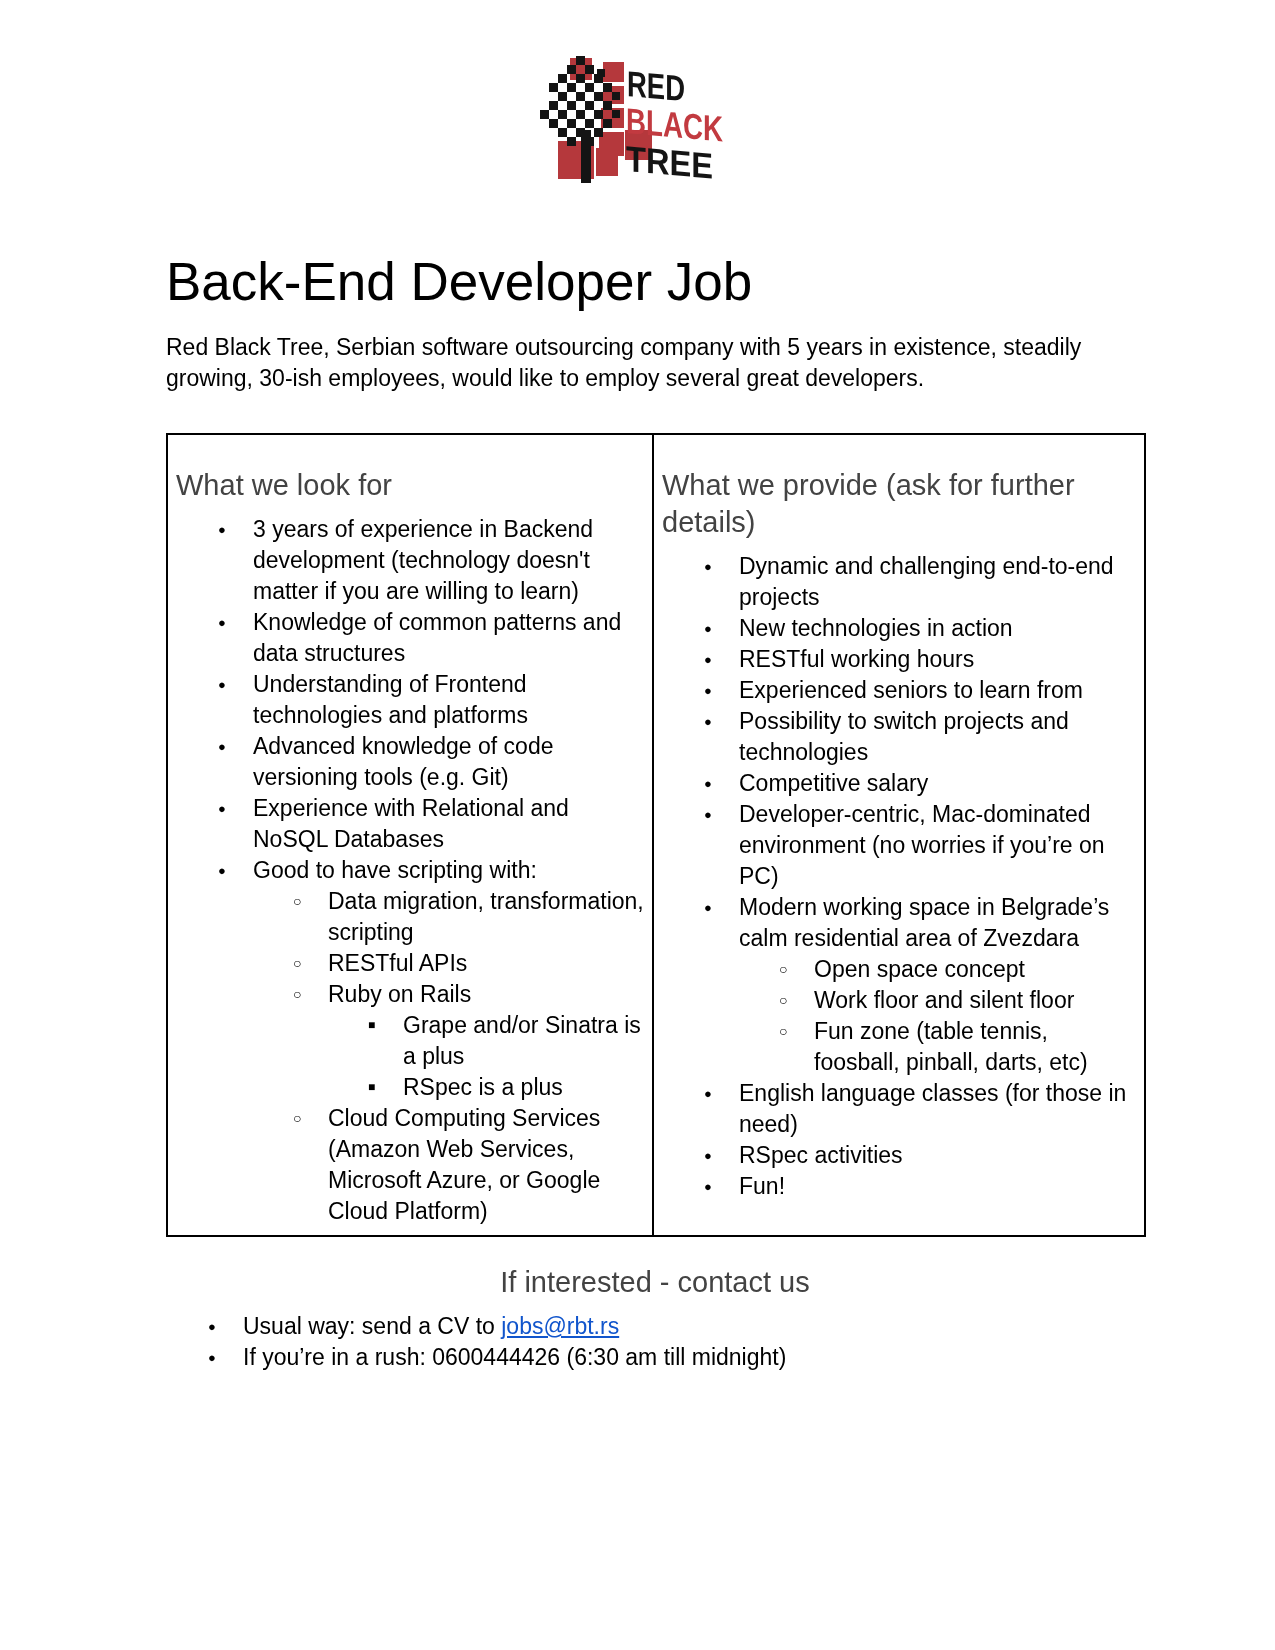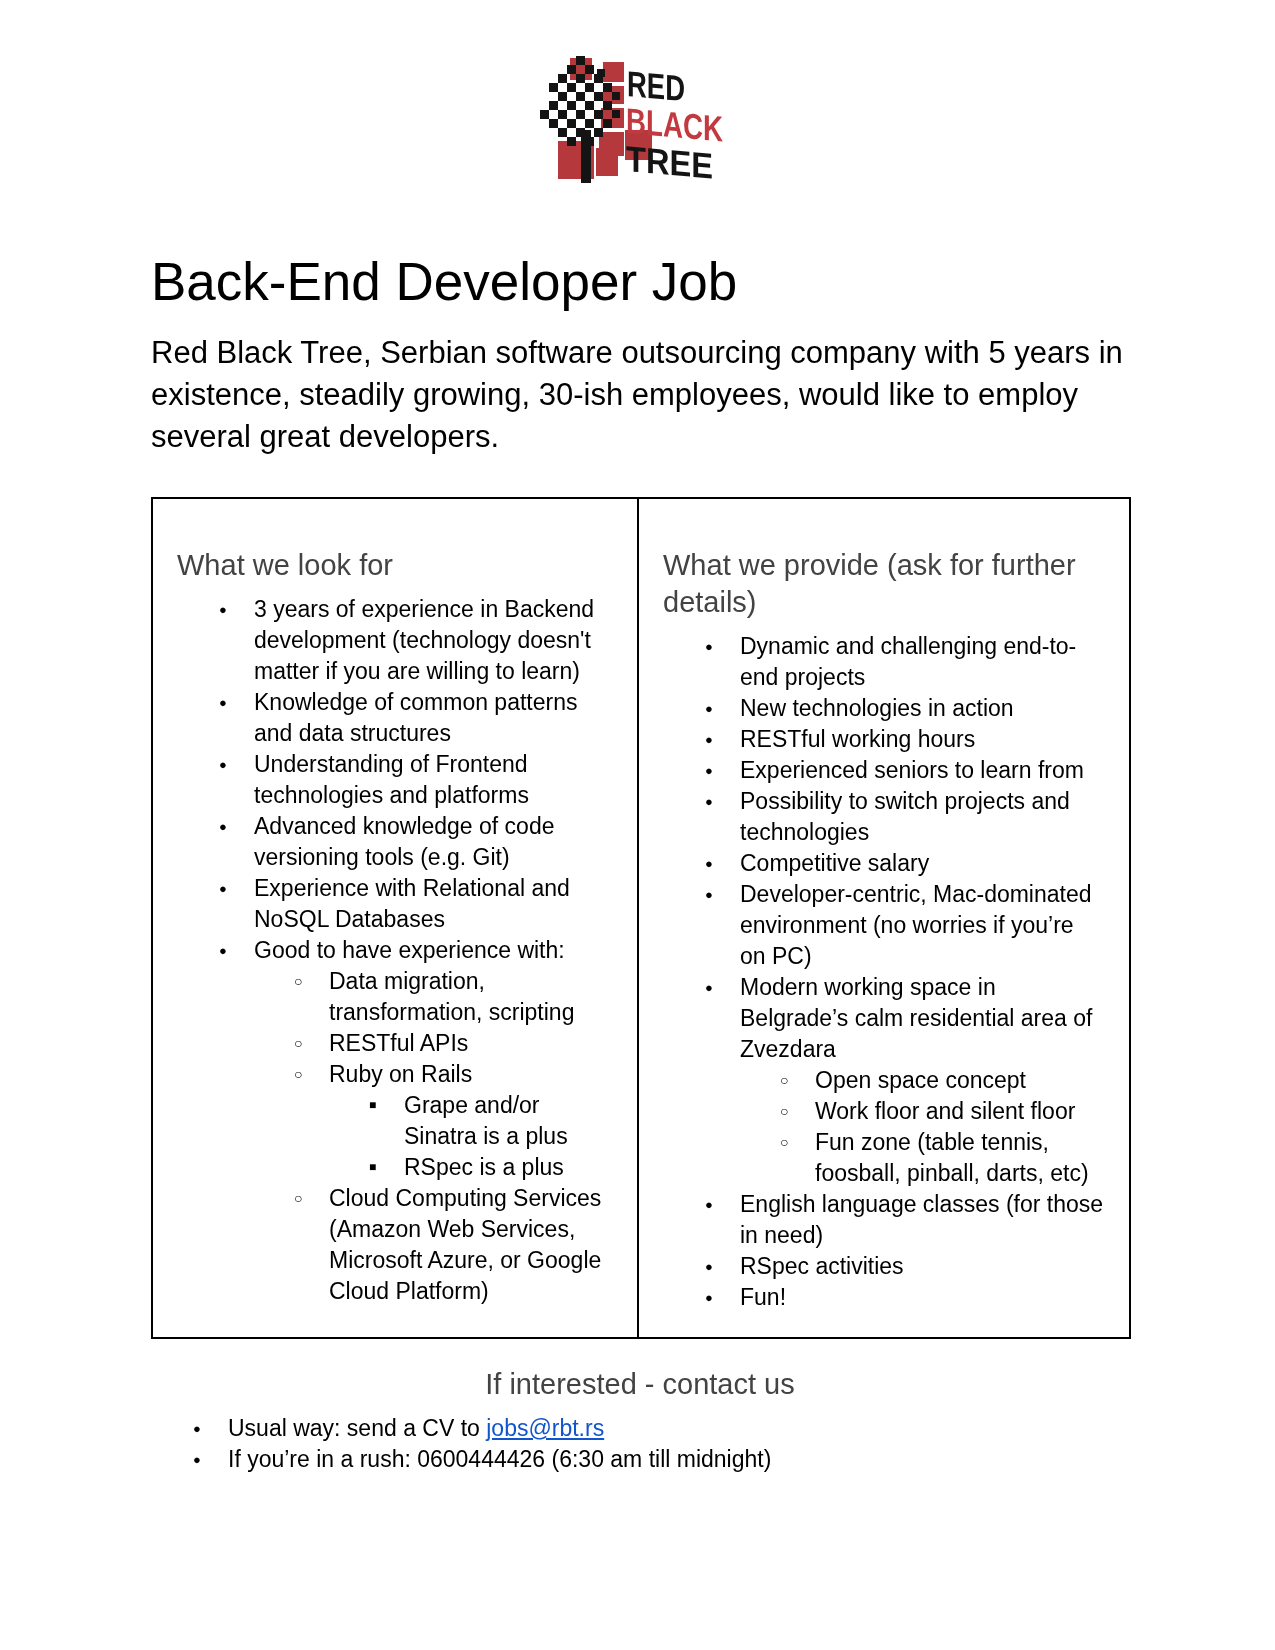--- a/index.html
+++ b/index.html
@@ -7,32 +7,32 @@
     position:relative;
     width:1275px;height:1650px;
     background:#ffffff;
     font-family:"Liberation Sans", sans-serif;
     color:#000;
     overflow:hidden;
   }
   
   .logo{position:absolute;left:540px;top:56px;width:200px;height:136px;}
   
-  .content{position:absolute;left:151px;top:250px;width:978px;}
+  .content{position:absolute;left:166px;top:250px;width:978px;}
   h1.doc-title{
     font-size:53px;line-height:64px;font-weight:400;
     margin:0 0 18px 0;color:#000;
   }
-  p.doc-par{font-size:31px;line-height:42px;margin:16px 0 17px 0;}
+  p.doc-par{font-size:23px;line-height:31px;margin:16px 0 17px 0;}
   
   table.doc-table{
     border-collapse:collapse;width:978px;margin-top:39px;table-layout:fixed;
   }
   table.doc-table td{
-    border:2px solid #000;vertical-align:top;padding:24px;margin-top:10px;
+    border:2px solid #000;vertical-align:top;padding:8px;margin-top:10px;
   }
   h2.doc-h2{
     font-size:29px;line-height:37px;font-weight:400;
     color:var(--heading-gray,#434343);
     margin:24px 0 10px 0;
   }
   
   ul.doc-list{list-style:none;margin:0;padding:0;font-size:23px;line-height:31px;}
   ul.doc-list li{position:relative;}
   ul.doc-list li.lv1{padding-left:77px;}
@@ -128,21 +128,21 @@
       <tbody>
           <tr>
         <td class="cell-left">
           <h2 class="doc-h2">What we look for</h2>
           <ul class="doc-list">
                 <li class="lv1"><span class="marker">●</span><span>3 years of experience in Backend development (technology doesn't matter if you are willing to learn)</span></li>
                 <li class="lv1"><span class="marker">●</span><span>Knowledge of common patterns and data structures</span></li>
                 <li class="lv1"><span class="marker">●</span><span>Understanding of Frontend technologies and platforms</span></li>
                 <li class="lv1"><span class="marker">●</span><span>Advanced knowledge of code versioning tools (e.g. Git)</span></li>
                 <li class="lv1"><span class="marker">●</span><span>Experience with Relational and NoSQL Databases</span></li>
-                <li class="lv1"><span class="marker">●</span><span>Good to have experience with:</span></li>
+                <li class="lv1"><span class="marker">●</span><span>Good to have scripting with:</span></li>
                 <li class="lv2"><span class="marker">○</span><span>Data migration, transformation, scripting</span></li>
                 <li class="lv2"><span class="marker">○</span><span>RESTful APIs</span></li>
                 <li class="lv2"><span class="marker">○</span><span>Ruby on Rails</span></li>
                 <li class="lv3"><span class="marker">■</span><span>Grape and/or Sinatra is a plus</span></li>
                 <li class="lv3"><span class="marker">■</span><span>RSpec is a plus</span></li>
                 <li class="lv2"><span class="marker">○</span><span>Cloud Computing Services (Amazon Web Services, Microsoft Azure, or Google Cloud Platform)</span></li>
               </ul>
         </td>
         <td class="cell-right">
           <h2 class="doc-h2">What we provide (ask for further details)</h2>

